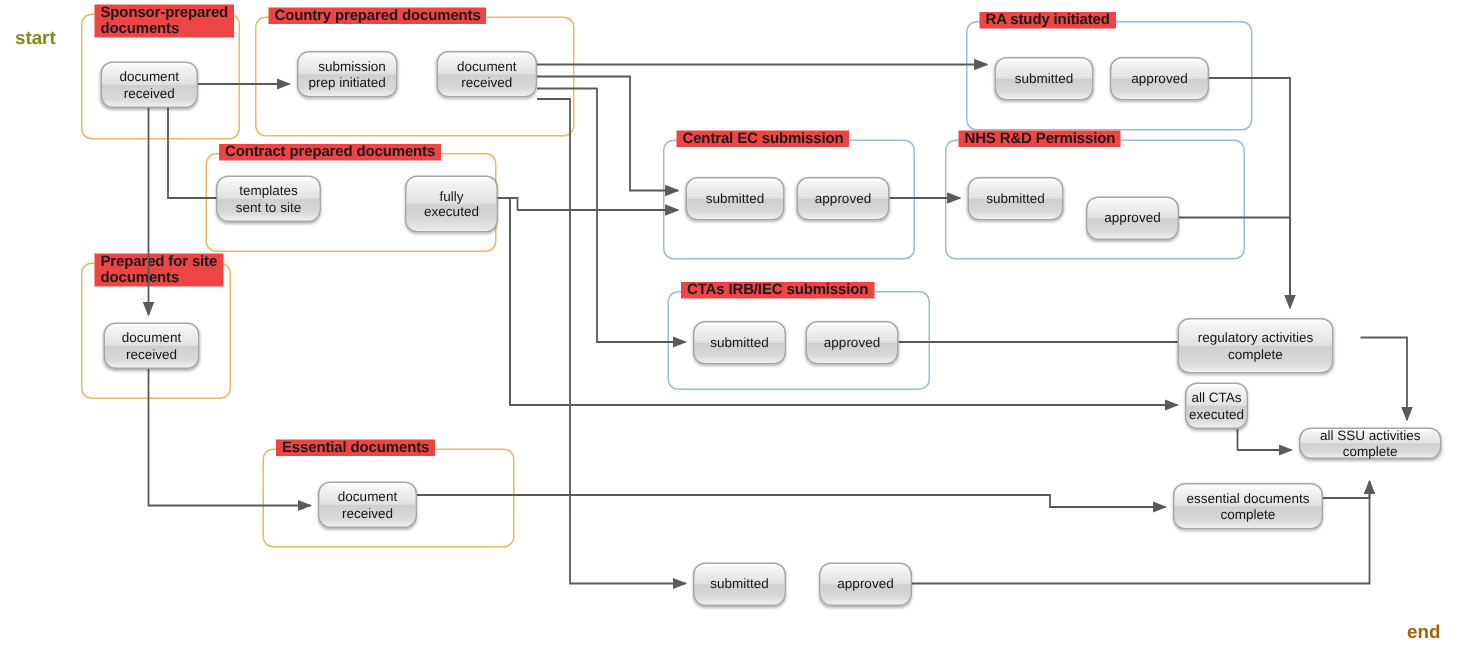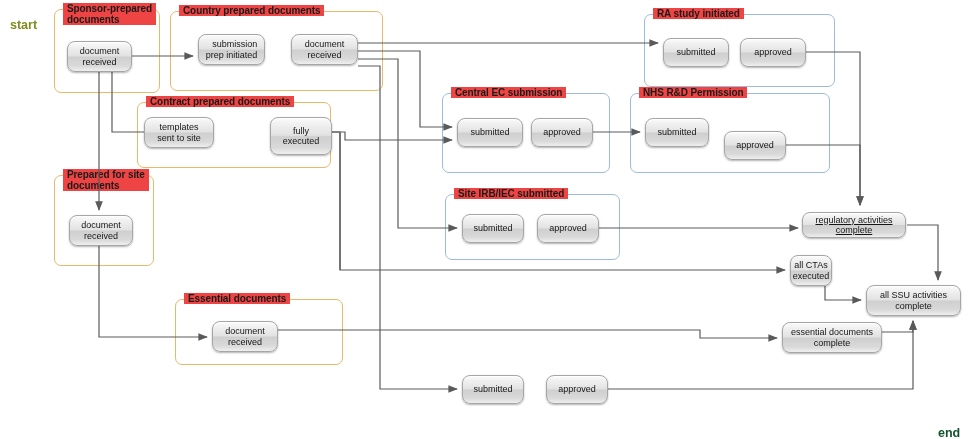--- a/index.html
+++ b/index.html
@@ -62,21 +62,21 @@
     z-index: 3;
   }
   
   .marker {
     position: absolute;
     font-size: 12.5px;
     font-weight: bold;
     z-index: 4;
   }
   #start-label { color: #7f8c1b; left: 10px; top: 18px; text-align: right; }
-  #end-label   { color: #14532d; left: 938px; top: 414px; margin-top: 12px; }
+  #end-label   { color: #a16207; left: 938px; top: 414px; }
 </style>
 </head>
 <body>
 
 <div id="canvas">
 
   <div class="group" style="left: 54px; top: 9px; width: 106px; height: 84px;">
       <div class="group-label two-line">Sponsor-prepared
 documents</div>
     </div>
@@ -96,21 +96,21 @@
     <div class="group blue" style="left: 644px; top: 14px; width: 191px; height: 73px;">
       <div class="group-label">RA study initiated</div>
     </div>
     <div class="group blue" style="left: 442px; top: 93px; width: 168px; height: 80px;">
       <div class="group-label">Central EC submission</div>
     </div>
     <div class="group blue" style="left: 630px; top: 93px; width: 200px; height: 80px;">
       <div class="group-label">NHS R&amp;D Permission</div>
     </div>
     <div class="group blue" style="left: 445px; top: 194px; width: 175px; height: 66px;">
-      <div class="group-label">Site IRB/IEC submitted</div>
+      <div class="group-label">CTAs IRB/IEC submission</div>
     </div>
     <svg id="wires" viewBox="0 0 974 439" width="974" height="439">
     <defs>
       <marker id="ah" viewBox="0 0 10 8" refX="9" refY="4" markerWidth="8" markerHeight="7" orient="auto">
         <path d="M0,0 L10,4 L0,8 z" fill="#5a5a5a"></path>
       </marker>
     </defs>
     <g fill="none" stroke="#5a5a5a" stroke-width="1.2" marker-end="url(#ah)">
 
       <path d="M132,56 L193,56"></path>
@@ -177,21 +177,21 @@
     <div class="node" style="left: 663px; top: 38px; width: 66px; height: 29px;">submitted</div>
     <div class="node" style="left: 740px; top: 38px; width: 66px; height: 29px;">approved</div>
     <div class="node" style="left: 457px; top: 118px; width: 66px; height: 29px;">submitted</div>
     <div class="node" style="left: 531px; top: 118px; width: 62px; height: 29px;">approved</div>
     <div class="node" style="left: 645px; top: 118px; width: 64px; height: 29px;">submitted</div>
     <div class="node" style="left: 724px; top: 131px; width: 62px; height: 29px;">approved</div>
     <div class="node" style="left: 462px; top: 214px; width: 62px; height: 29px;">submitted</div>
     <div class="node" style="left: 537px; top: 214px; width: 62px; height: 29px;">approved</div>
     <div class="node" style="left: 462px; top: 375px; width: 62px; height: 29px;">submitted</div>
     <div class="node" style="left: 546px; top: 375px; width: 62px; height: 29px;">approved</div>
-    <div class="node" style="left: 802px; top: 212px; width: 104px; height: 26px; text-decoration: underline;">regulatory activities
+    <div class="node" style="left: 785px; top: 212px; width: 104px; height: 37px;">regulatory activities
 complete</div>
     <div class="node" style="left: 790px; top: 255px; width: 42px; height: 31px;">all CTAs
 executed</div>
-    <div class="node" style="left: 866px; top: 285px; width: 95px; height: 31px;">all SSU activities
+    <div class="node" style="left: 866px; top: 285px; width: 95px; height: 21px;">all SSU activities
 complete</div>
     <div class="node" style="left: 782px; top: 322px; width: 100px; height: 31px;">essential documents
 complete</div>
   </div>
 
 </body></html>

